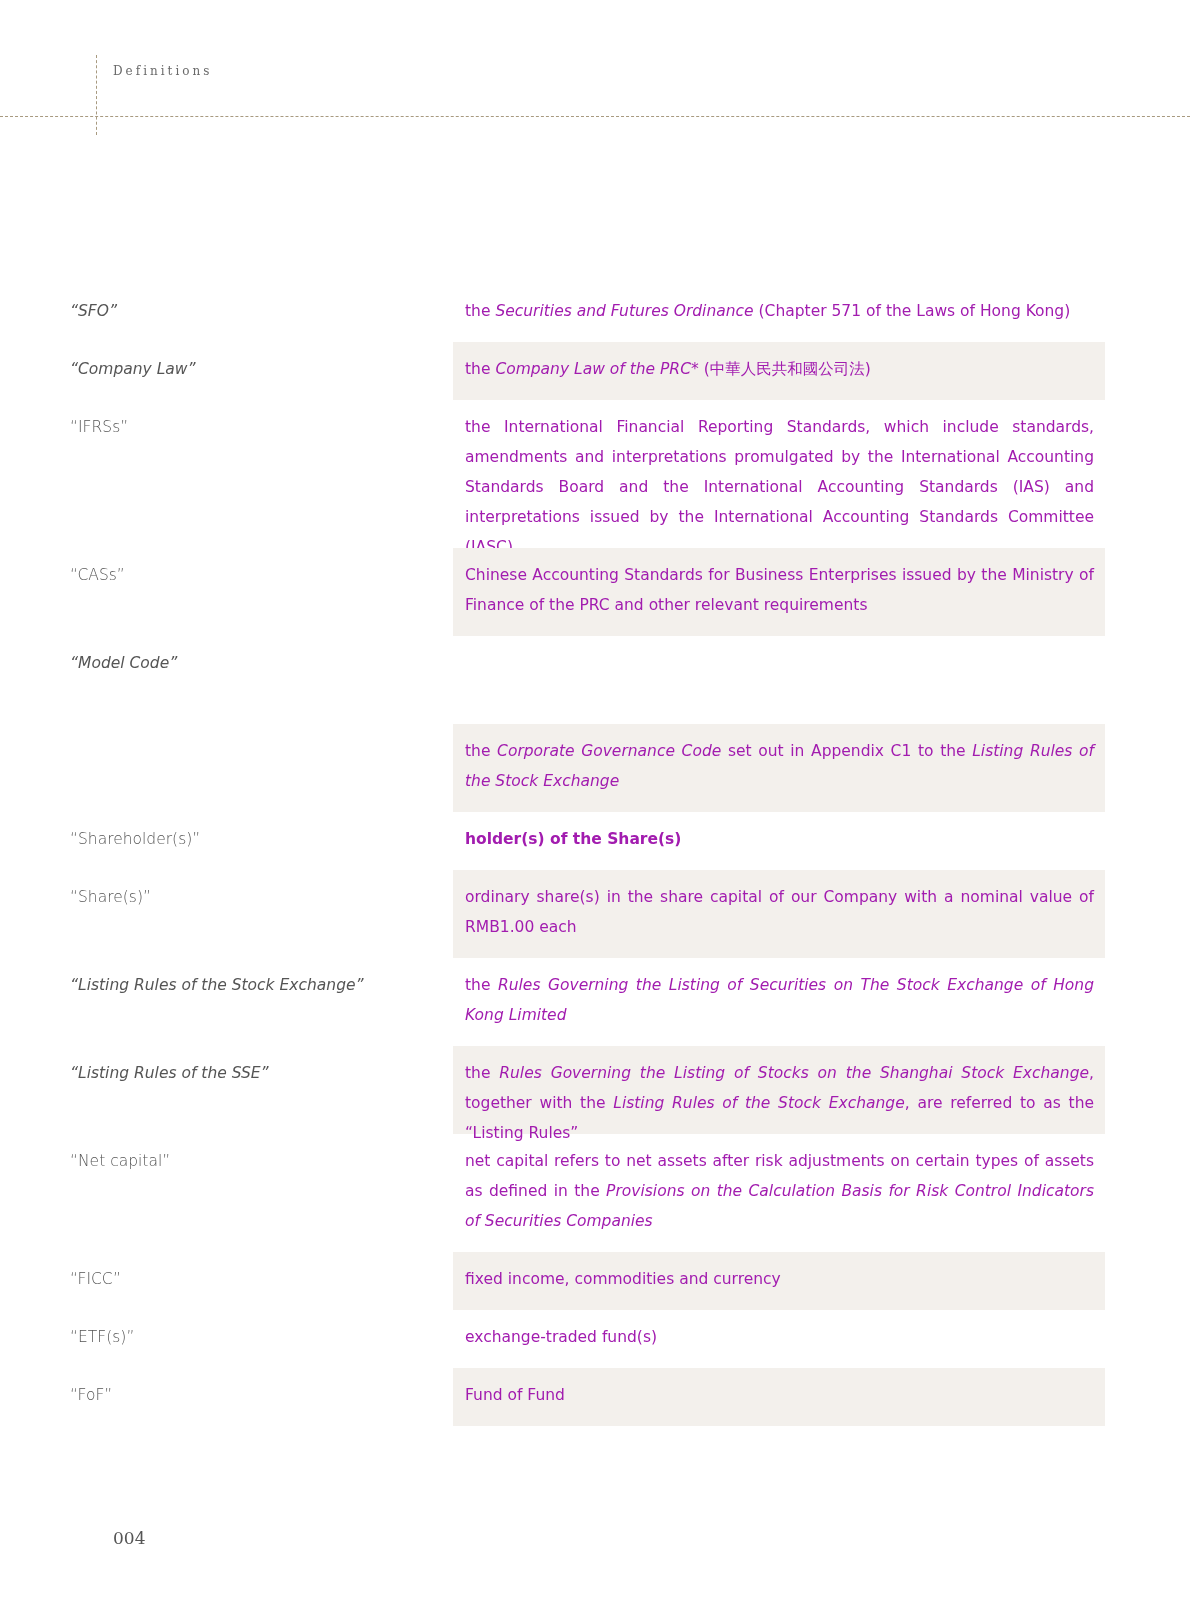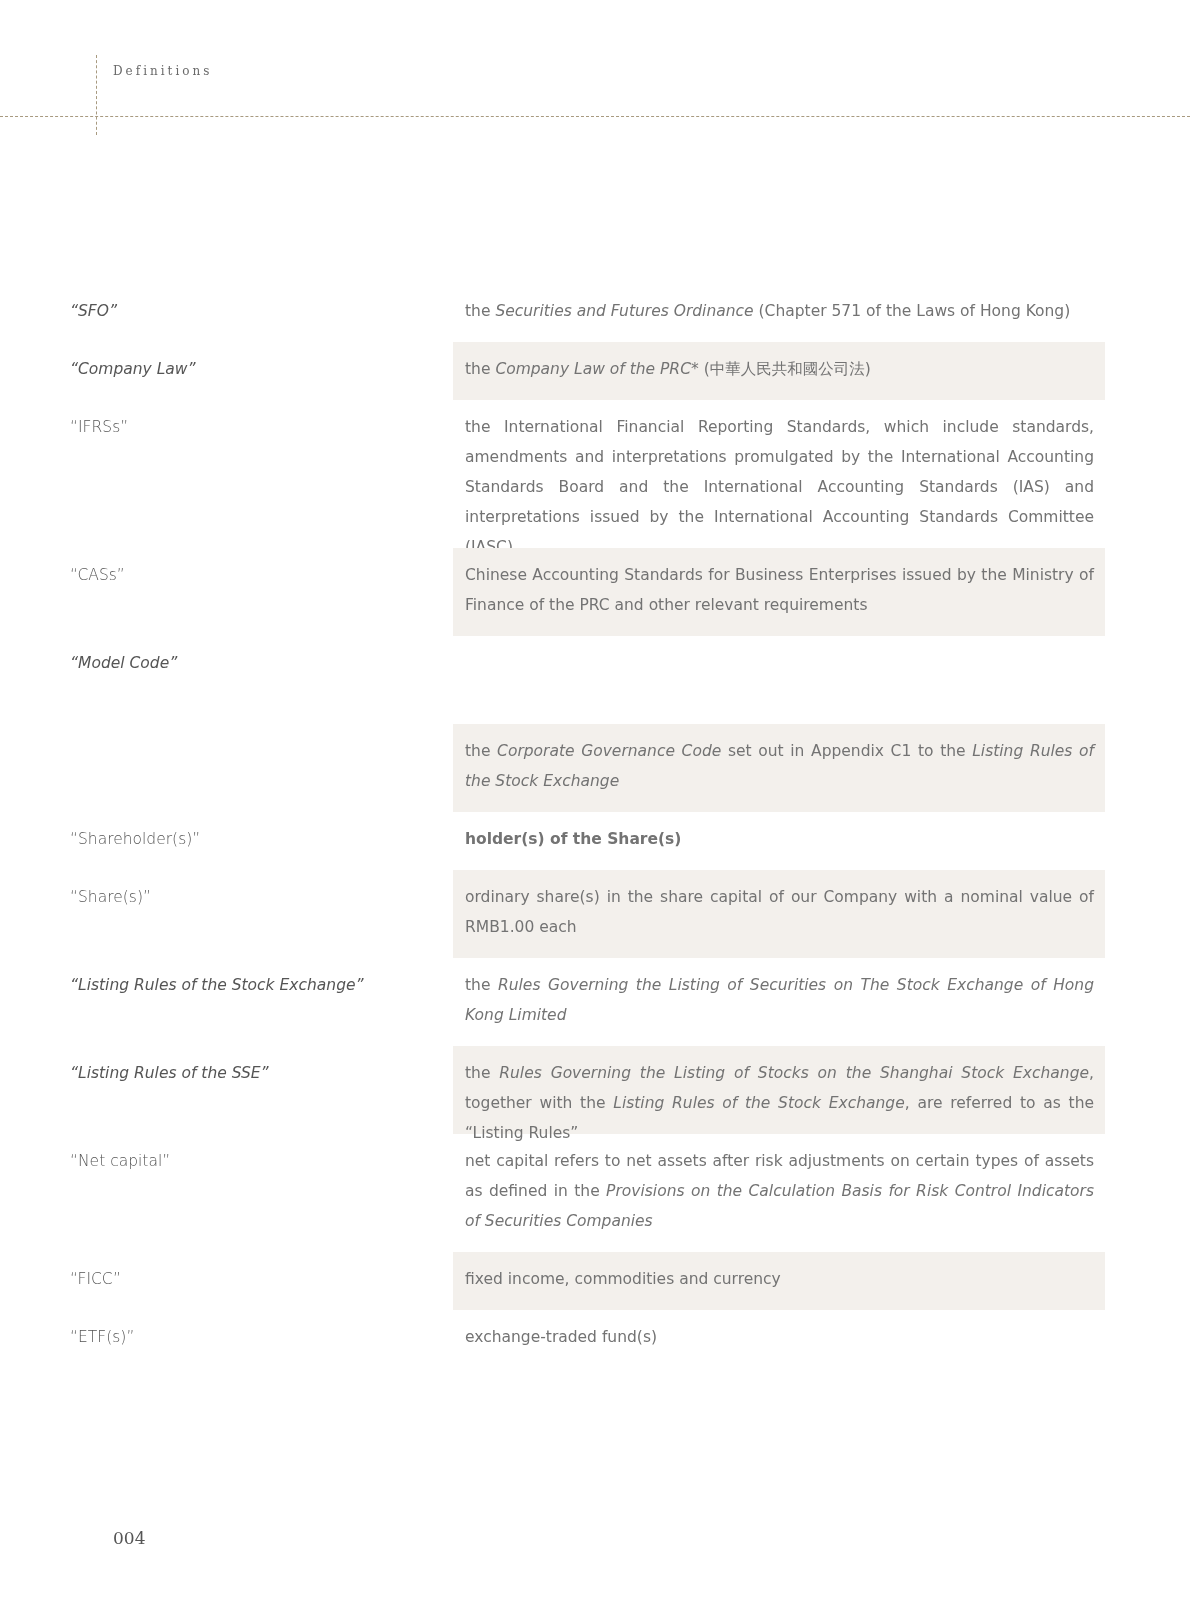--- a/index.html
+++ b/index.html
@@ -10,21 +10,21 @@
   .hdr-hline { position: absolute; left: 0; top: 116px; width: 1190px; height: 0;
                border-top: 1.5px dashed #a89a80; }
   .hdr-title { position: absolute; left: 113px; top: 64px; font-family: "DejaVu Serif", serif;
                font-size: 12px; letter-spacing: 3px; color: #6a6a6a; }
   .defs { position: absolute; left: 0; top: 284px; width: 1190px; }
   .row { position: relative; display: flex; }
   .term { width: 340px; margin-left: 70px; padding-top: 12px; font-size: 15.5px; line-height: 30px;
           color: #555; font-weight: 300; }
   .term.it { font-style: italic; }
   .desc { position: relative; left: 0; margin-left: 0; width: 652px; box-sizing: border-box;
-          padding: 12px 11px 16px 12px; font-size: 15.5px; line-height: 30px; color: #737373;
+          padding: 12px 11px 16px 12px; font-size: 15.5px; line-height: 30px; color: #a21caf;
           text-align: justify; margin-left: 0; }
   .row .desc { position: absolute; left: 453px; top: 0; }
   .row.shaded .desc { background: #f3f0ec; }
   .desc i { font-style: italic; }
   .pagenum { position: absolute; left: 113px; top: 1528px; font-family: "DejaVu Serif", serif;
              font-size: 17px; color: #555; }
 </style>
 </head>
 <body>
 
@@ -76,15 +76,19 @@
       <div class="desc" style="height: 118px;">net capital refers to net assets after risk adjustments on certain types of assets as defined in the <i>Provisions on the Calculation Basis for Risk Control Indicators of Securities Companies</i></div>
     </div>
     <div class="row shaded" style="height: 58px;">
       <div class="term">“FICC”</div>
       <div class="desc" style="height: 58px;">fixed income, commodities and currency</div>
     </div>
     <div class="row" style="height: 58px;">
       <div class="term">“ETF(s)”</div>
       <div class="desc" style="height: 58px;">exchange-traded fund(s)</div>
     </div>
+    <div class="row shaded" style="height: 58px;">
+      <div class="term">“FoF”</div>
+      <div class="desc" style="height: 58px;">Fund of Fund</div>
+    </div>
   </div>
 
 <div class="pagenum">004</div>
 
 </body></html>

